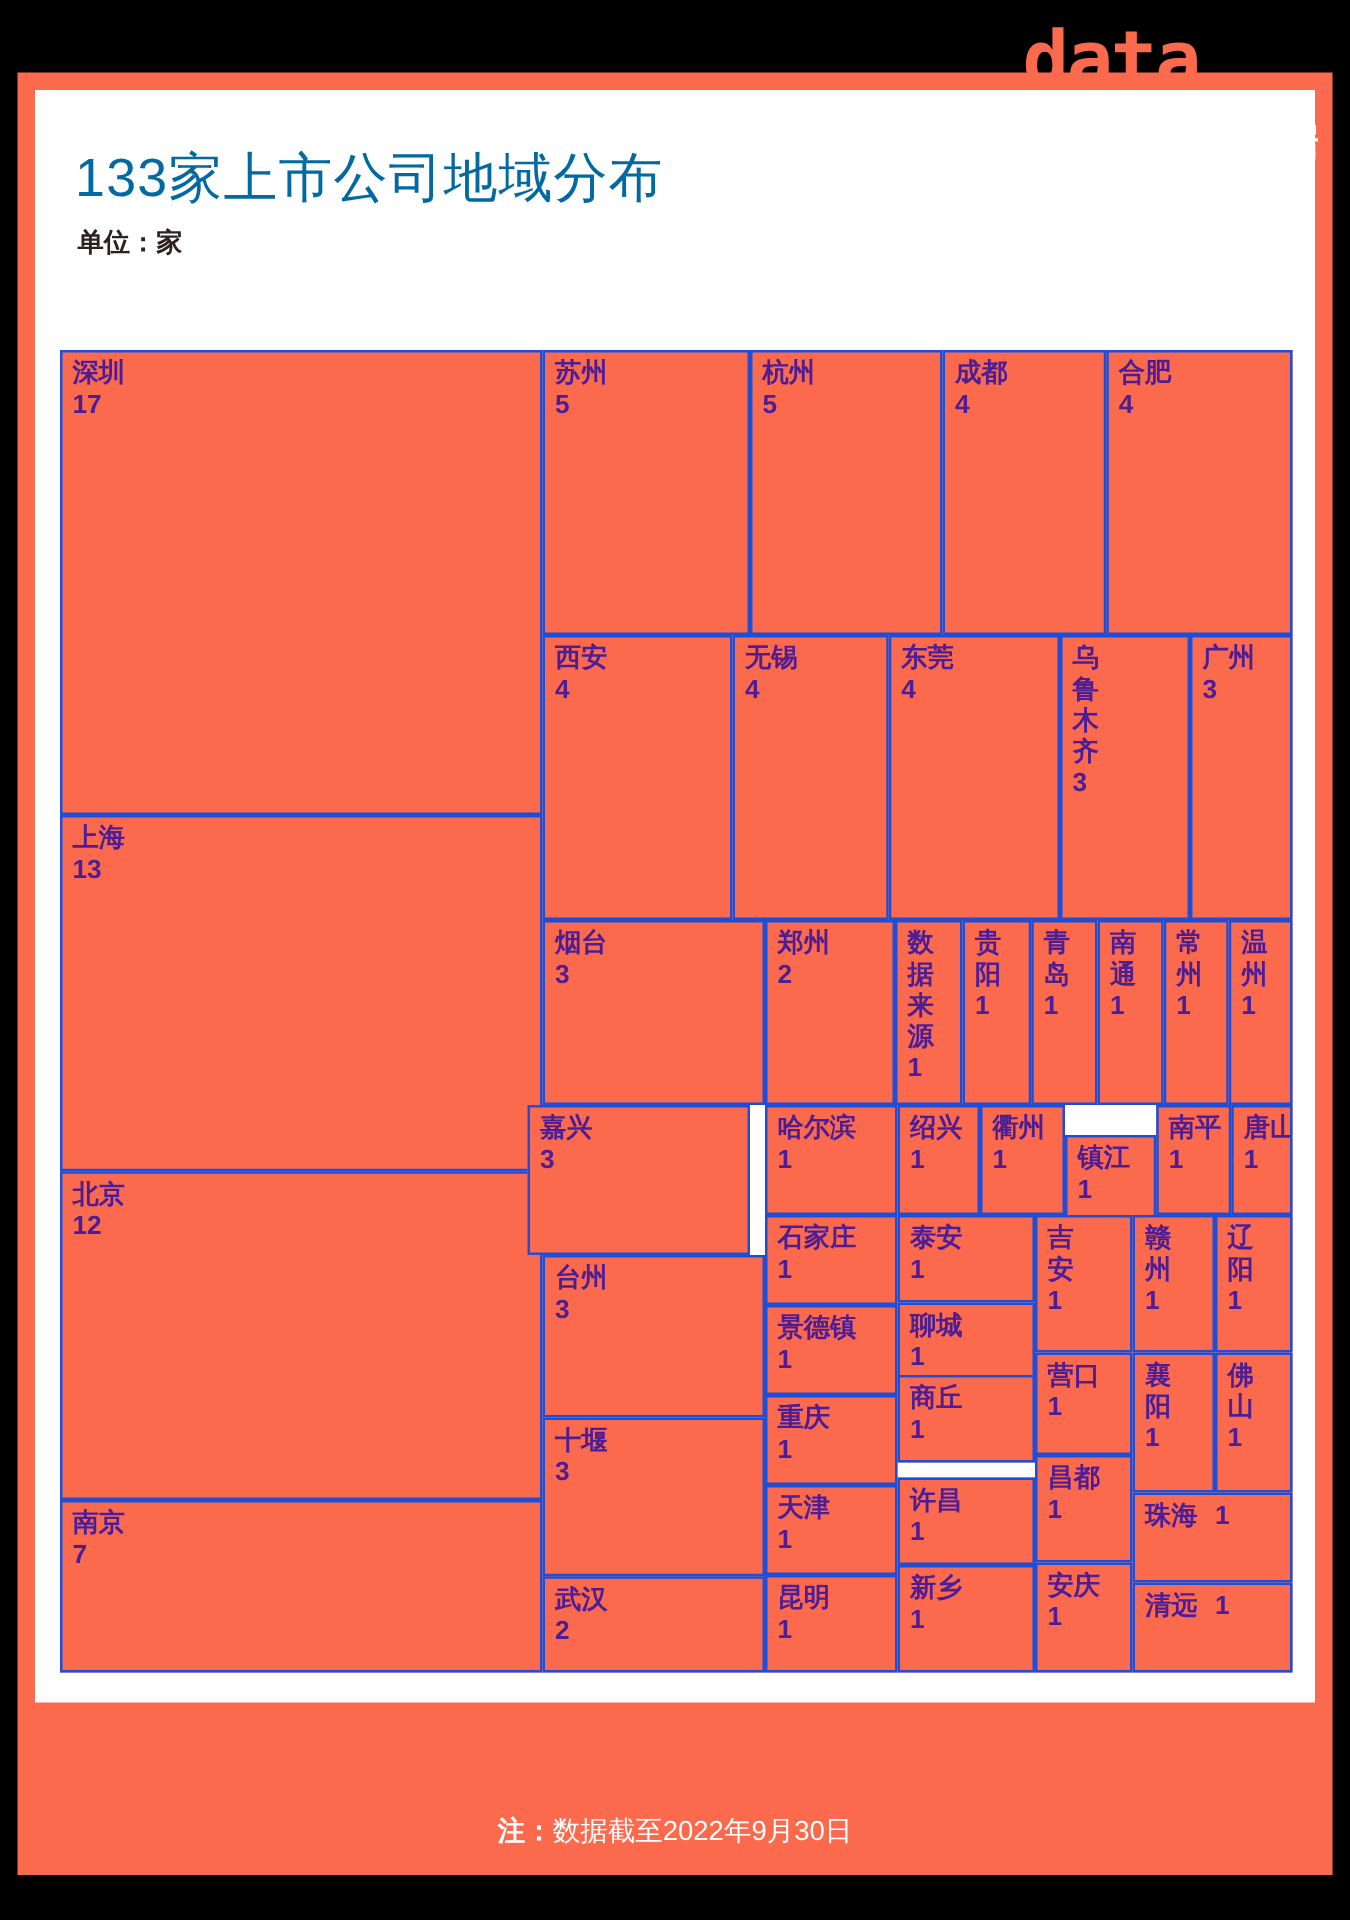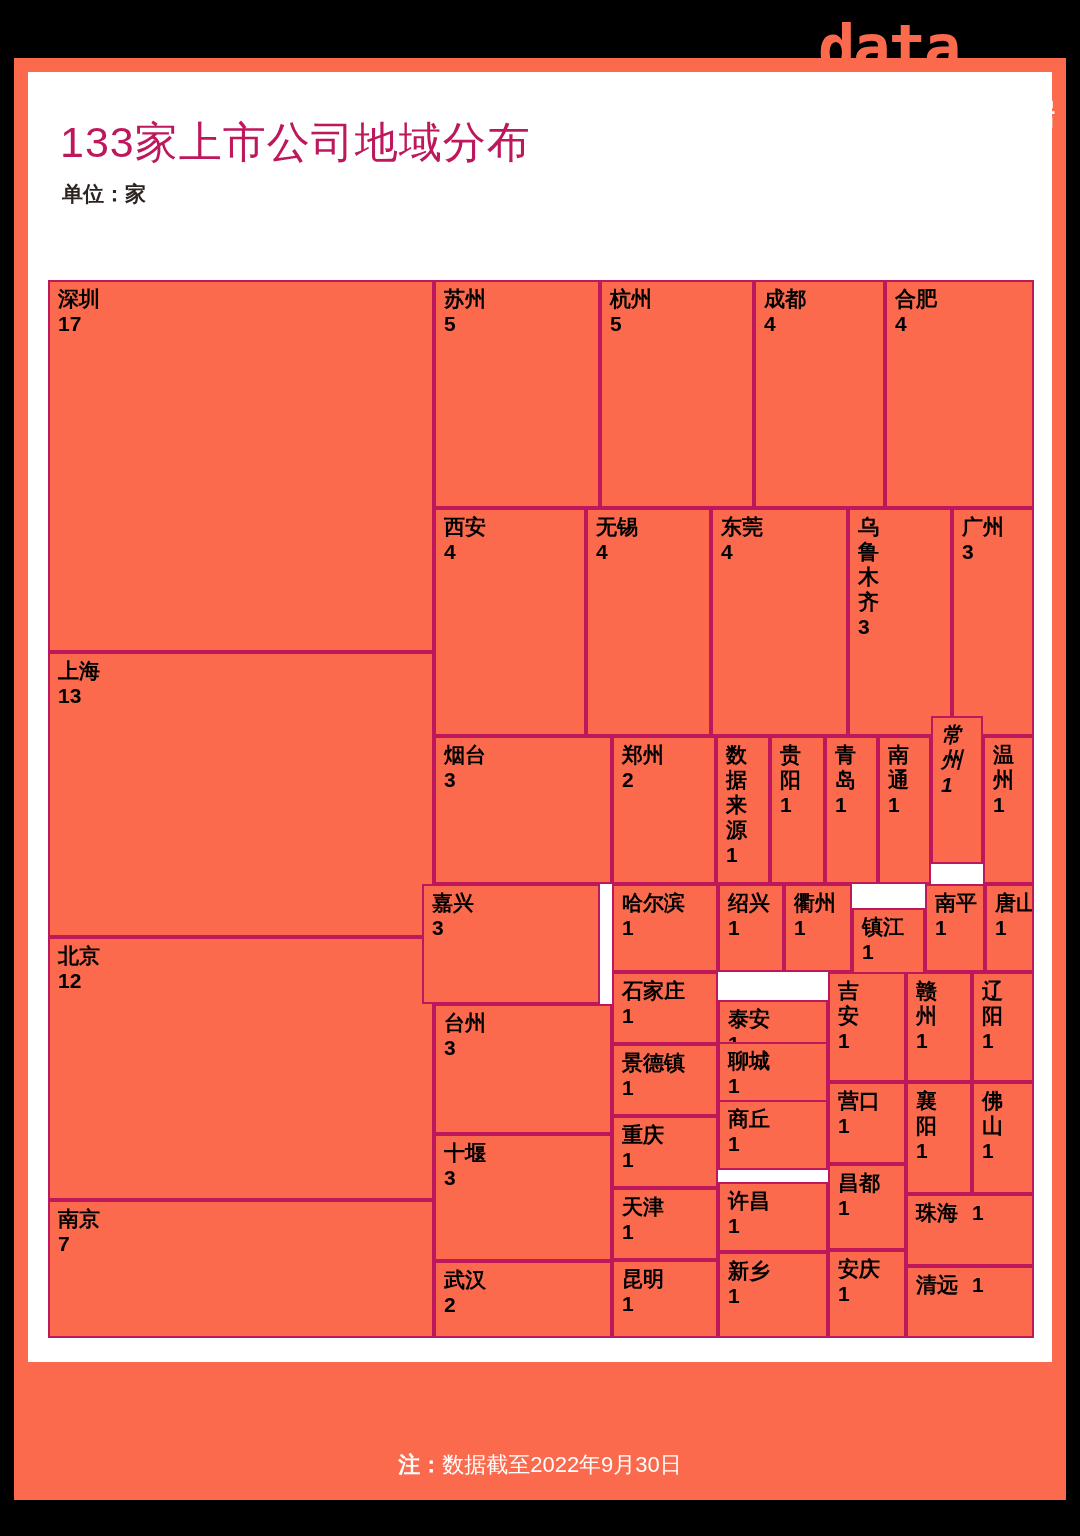--- a/index.html
+++ b/index.html
@@ -5,35 +5,35 @@
   html,body{margin:0;padding:0;background:#000;}
   body{width:1080px;height:1536px;font-family:"Liberation Sans","DejaVu Sans",sans-serif;}
   #page{position:relative;width:1080px;height:1536px;background:#000;overflow:hidden;}
 
   
   #card{position:absolute;left:14px;top:58px;width:1052px;height:1442px;background:#FC6A4E;}
   
   #panel{position:absolute;left:28px;top:72px;width:1024px;height:1290px;background:#fff;}
 
   
-  #title{position:absolute;left:32px;top:42px;font-size:43px;color:#be185d;font-weight:400;letter-spacing:1px;white-space:nowrap;}
+  #title{position:absolute;left:32px;top:42px;font-size:43px;color:#0369a1;font-weight:400;letter-spacing:1px;white-space:nowrap;}
   #subtitle{position:absolute;left:34px;top:108px;font-size:21px;color:#2b2320;font-weight:700;white-space:nowrap;}
 
   
   #logo{position:absolute;left:812px;top:14px;width:250px;height:160px;}
   .lg-txt{position:absolute;color:#FC6A4E;font-family:"DejaVu Sans Mono","Liberation Mono",monospace;font-weight:700;}
   #lg-data{left:6px;top:8px;font-size:62px;letter-spacing:-2px;line-height:52px;}
   #lg-goo{left:14px;top:62px;font-size:62px;letter-spacing:-2px;line-height:52px;}
   #lg-box{position:absolute;left:118px;top:76px;width:128px;height:48px;background:#FC6A4E;}
   #lg-cn{position:absolute;left:0;top:0;width:128px;height:48px;line-height:48px;text-align:center;color:#fff;font-size:30px;font-weight:700;font-family:"Liberation Sans",sans-serif;letter-spacing:1px;}
   #lg-tail{position:absolute;left:230px;top:124px;width:16px;height:42px;background:#FC6A4E;}
 
   
   #treemap{position:absolute;left:20px;top:208px;width:986px;height:1058px;}
-  .cell{position:absolute;background:#FC6A4E;box-sizing:border-box;border:2px solid #be185d;color:#000000;overflow:hidden;}
+  .cell{position:absolute;background:#FC6A4E;box-sizing:border-box;border:2px solid #1d4ed8;color:#4c1d95;overflow:hidden;}
   .cell .lbl{position:absolute;left:8px;top:4px;font-size:21px;font-weight:700;line-height:25px;white-space:nowrap;}
   .cell .val{position:absolute;left:8px;font-size:21px;font-weight:700;line-height:25px;}
   .cell.vert .lbl{white-space:normal;width:26px;word-break:break-all;}
   .cell.inline .lbl{white-space:nowrap;}
 
   
   #footnote{position:absolute;left:0;top:1392px;width:1052px;text-align:center;color:#fff;font-size:22px;white-space:nowrap;}
   #footnote b{font-weight:700;}
   #source{position:absolute;left:0;top:1438px;width:1052px;text-align:center;color:#fff;font-size:24px;white-space:nowrap;}
   #source b{font-weight:700;}
@@ -127,21 +127,21 @@
           <span class="val" style="top: 54px;">1</span>
         </div>
         <div class="cell vert" style="left: 777px; top: 456px; width: 53px; height: 148px;">
           <span class="lbl">青岛</span>
           <span class="val" style="top: 54px;">1</span>
         </div>
         <div class="cell vert" style="left: 830px; top: 456px; width: 53px; height: 148px;">
           <span class="lbl">南通</span>
           <span class="val" style="top: 54px;">1</span>
         </div>
-        <div class="cell vert" style="left: 883px; top: 436px; width: 52px; height: 148px; font-style: italic;">
+        <div class="cell vert" style="left: 883px; top: 456px; width: 52px; height: 148px;">
           <span class="lbl">常州</span>
           <span class="val" style="top: 54px;">1</span>
         </div>
         <div class="cell vert" style="left: 935px; top: 456px; width: 51px; height: 148px;">
           <span class="lbl">温州</span>
           <span class="val" style="top: 54px;">1</span>
         </div>
         <div class="cell" style="left: 374px; top: 604px; width: 178px; height: 120px;">
           <span class="lbl">嘉兴</span>
           <span class="val" style="top: 29px;">3</span>
@@ -195,21 +195,21 @@
           <span class="val" style="top: 29px;">1</span>
         </div>
         <div class="cell" style="left: 564px; top: 908px; width: 106px; height: 72px;">
           <span class="lbl">天津</span>
           <span class="val" style="top: 29px;">1</span>
         </div>
         <div class="cell" style="left: 564px; top: 980px; width: 106px; height: 78px;">
           <span class="lbl">昆明</span>
           <span class="val" style="top: 29px;">1</span>
         </div>
-        <div class="cell" style="left: 670px; top: 720px; width: 110px; height: 70px; text-align: center;">
+        <div class="cell" style="left: 670px; top: 692px; width: 110px; height: 70px; text-align: center;">
           <span class="lbl">泰安</span>
           <span class="val" style="top: 29px;">1</span>
         </div>
         <div class="cell" style="left: 670px; top: 762px; width: 110px; height: 70px;">
           <span class="lbl">聊城</span>
           <span class="val" style="top: 29px;">1</span>
         </div>
         <div class="cell" style="left: 670px; top: 820px; width: 110px; height: 70px;">
           <span class="lbl">商丘</span>
           <span class="val" style="top: 29px;">1</span>

